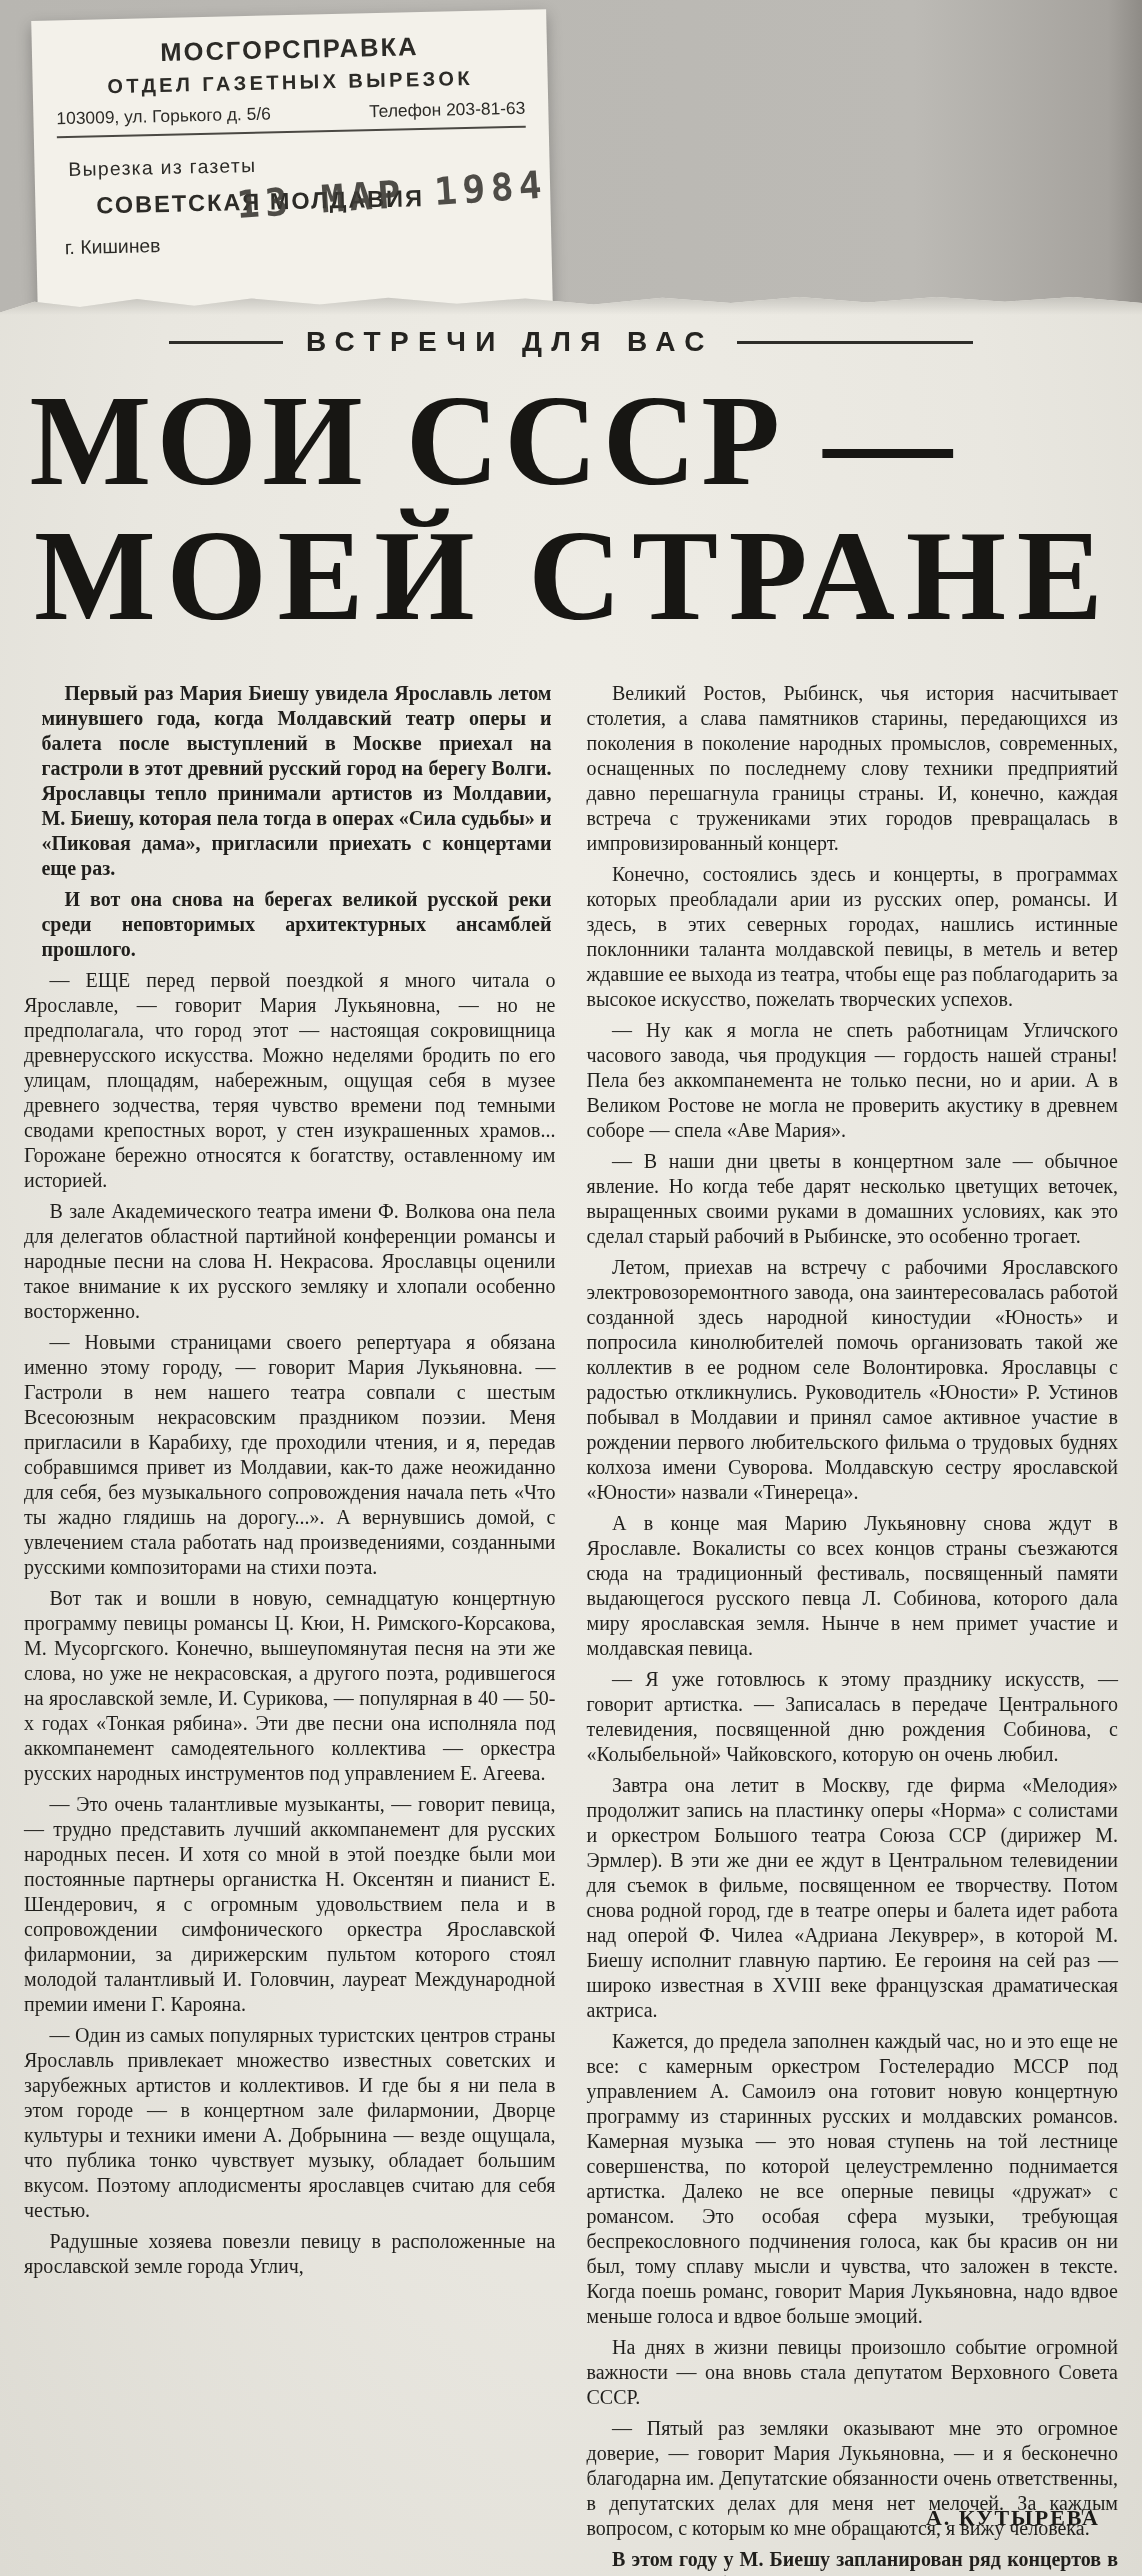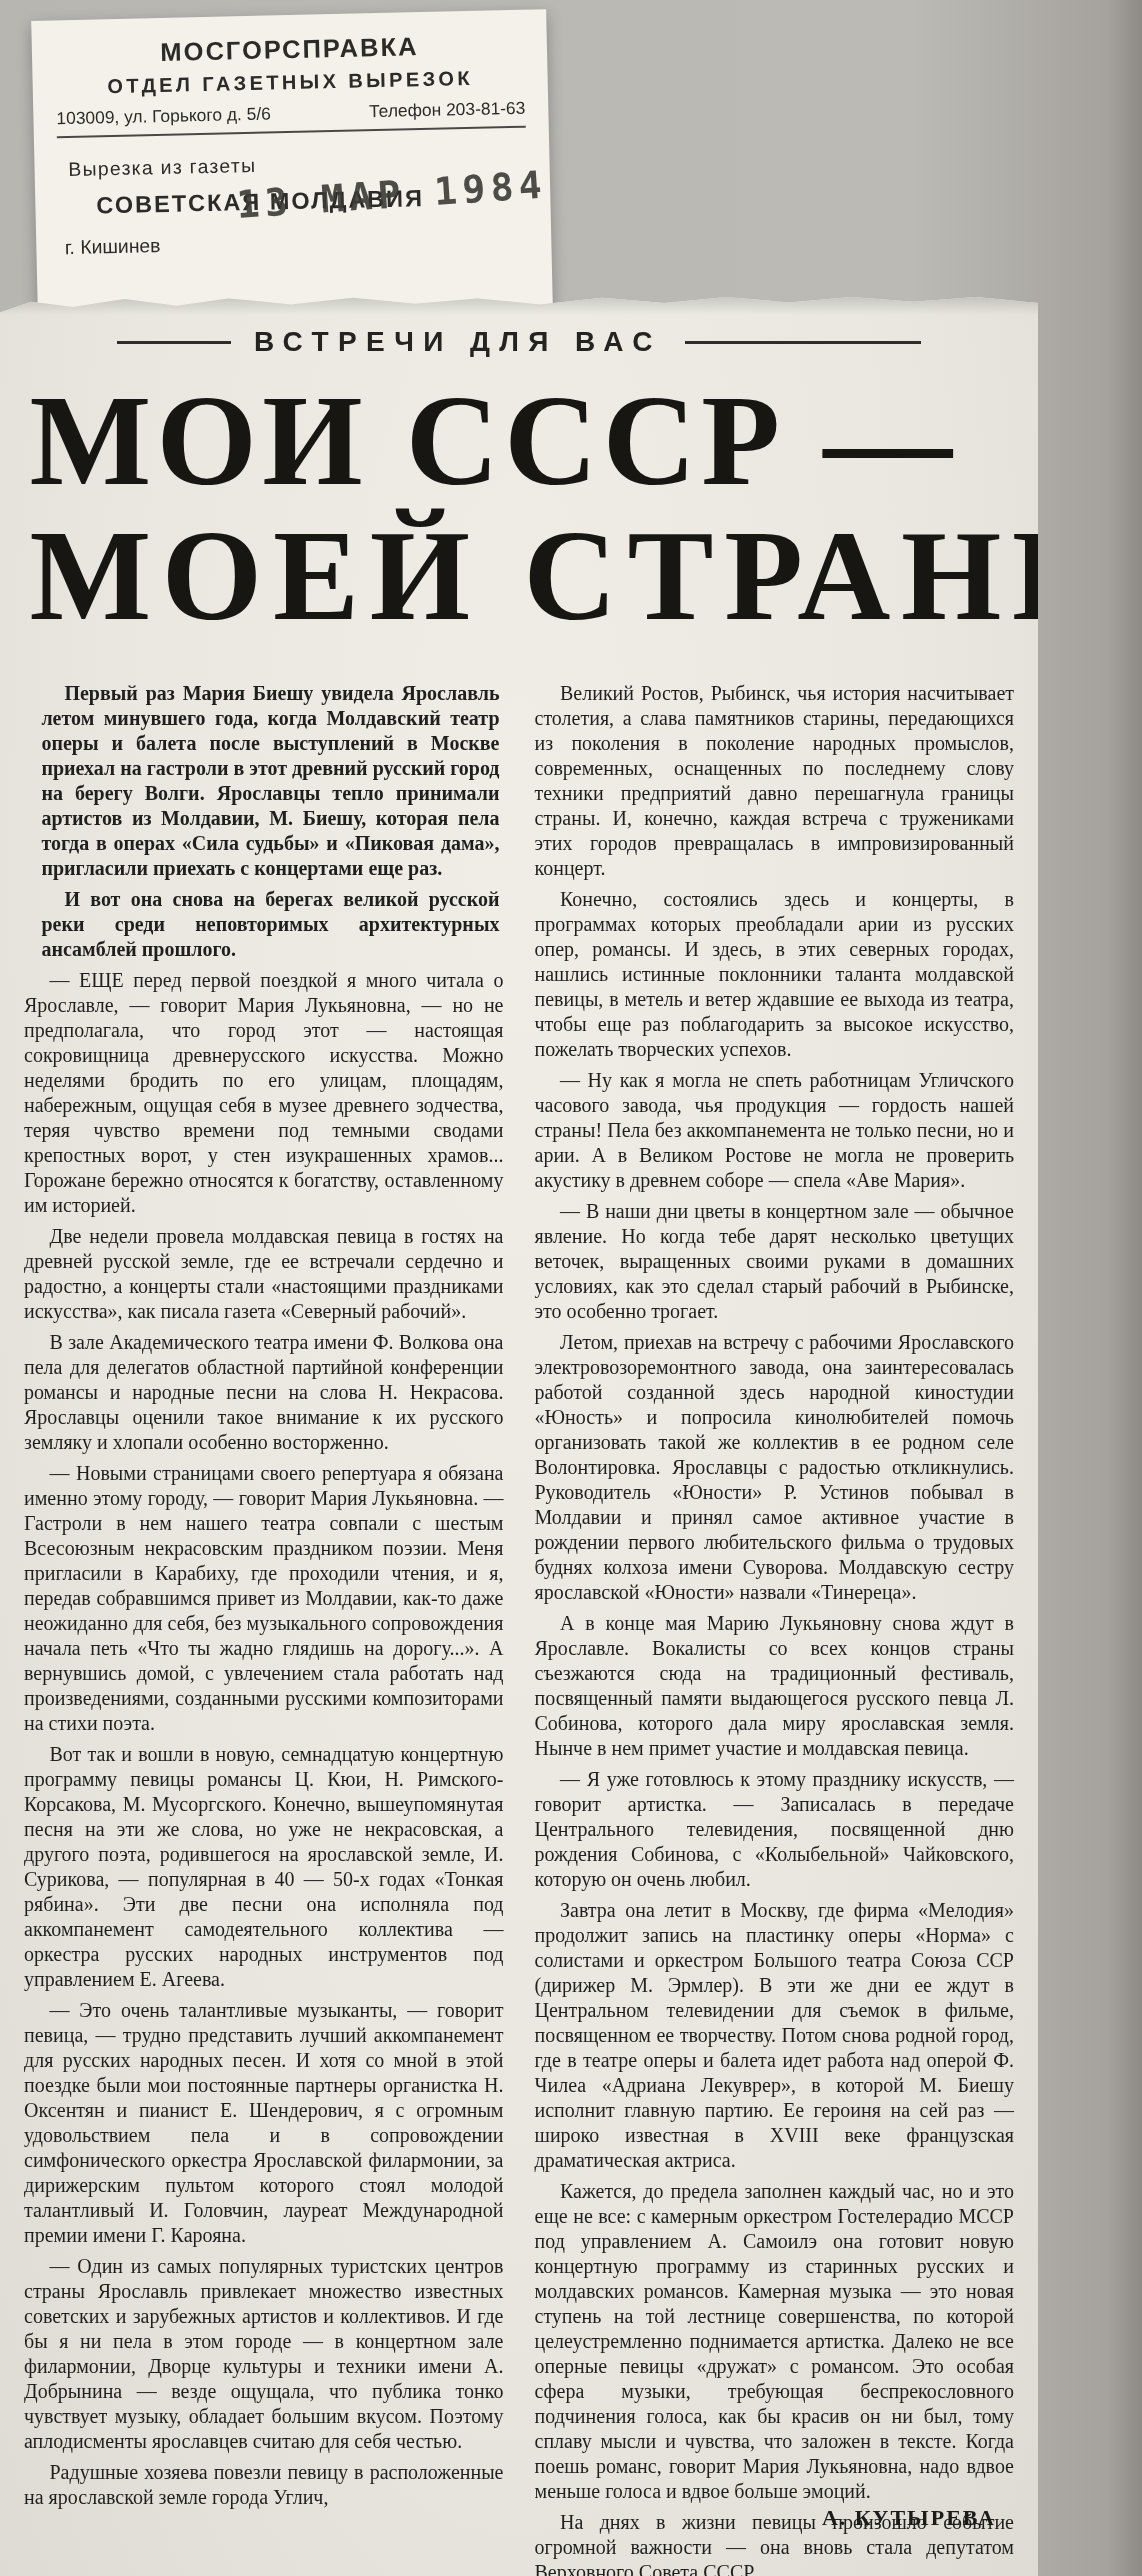--- a/index.html
+++ b/index.html
@@ -40,21 +40,21 @@
     position: absolute; left: 201px; top: 160px;
     font-family: "DejaVu Sans Mono", monospace;
     font-weight: bold; font-size: 38px; letter-spacing: 5.4px;
     color: #3d3b36; white-space: nowrap;
     transform: rotate(-2.5deg);
     opacity: 0.9;
   }
 
   
   .clipping {
-    position: absolute; top: 295px; left: 0; width: 1038px; height: 2281px;
+    position: absolute; top: 295px; left: 0; width: 1142px; height: 2281px;
     box-sizing: border-box;
     background: radial-gradient(ellipse at 50% 25%, #efede6 0%, #e9e7e0 55%, #ddDBd3 100%);
     background-color: #e9e7e0;
     padding: 27px 24px 34px 24px;
     clip-path: polygon(0% 17.4px, 3% 6.7px, 7% 12px, 12% 4px, 17% 10.7px, 22% 3.4px, 28% 9.4px, 34% 2.7px, 40% 8.7px, 46% 3.4px, 52% 9.4px, 58% 2.7px, 64% 8px, 70% 2px, 76% 7.4px, 82% 2px, 88% 6.7px, 94% 2px, 100% 8px, 100% 100%, 0% 100%);
   }
   .clipping::before {
     content: ""; position: absolute; top: 0; left: 0; right: 0; height: 20px;
     background: linear-gradient(180deg, rgba(0,0,0,0.16), rgba(0,0,0,0));
     pointer-events: none;
@@ -123,21 +123,20 @@
     </div>
 
     <div class="columns">
 
       <div class="col">
         <div class="lede">
           <p>Первый раз Мария Биешу увидела Ярославль летом минувшего года, когда Молдавский театр оперы и балета после выступлений в Москве приехал на гастроли в этот древний русский город на берегу Волги. Ярославцы тепло принимали артистов из Молдавии, М. Биешу, которая пела тогда в операх «Сила судьбы» и «Пиковая дама», пригласили приехать с концертами еще раз.</p>
           <p>И вот она снова на берегах великой русской реки среди неповторимых архитектурных ансамблей прошлого.</p>
         </div>
         <p>— ЕЩЕ перед первой поездкой я много читала о Ярославле, — говорит Мария Лукьяновна, — но не предполагала, что город этот — настоящая сокровищница древнерусского искусства. Можно неделями бродить по его улицам, площадям, набережным, ощущая себя в музее древнего зодчества, теряя чувство времени под темными сводами крепостных ворот, у стен изукрашенных храмов... Горожане бережно относятся к богатству, оставленному им историей.</p>
-        <p>Две недели провела молдавская певица в гостях на древней русской земле, где ее встречали сердечно и радостно, а концерты стали «настоящими праздниками искусства», как писала газета «Северный рабочий».</p>
         <p>В зале Академического театра имени Ф. Волкова она пела для делегатов областной партийной конференции романсы и народные песни на слова Н. Некрасова. Ярославцы оценили такое внимание к их русского земляку и хлопали особенно восторженно.</p>
         <p>— Новыми страницами своего репертуара я обязана именно этому городу, — говорит Мария Лукьяновна. — Гастроли в нем нашего театра совпали с шестым Всесоюзным некрасовским праздником поэзии. Меня пригласили в Карабиху, где проходили чтения, и я, передав собравшимся привет из Молдавии, как-то даже неожиданно для себя, без музыкального сопровождения начала петь «Что ты жадно глядишь на дорогу...». А вернувшись домой, с увлечением стала работать над произведениями, созданными русскими композиторами на стихи поэта.</p>
         <p>Вот так и вошли в новую, семнадцатую концертную программу певицы романсы Ц. Кюи, Н. Римского-Корсакова, М. Мусоргского. Конечно, вышеупомянутая песня на эти же слова, но уже не некрасовская, а другого поэта, родившегося на ярославской земле, И. Сурикова, — популярная в 40 — 50-х годах «Тонкая рябина». Эти две песни она исполняла под аккомпанемент самодеятельного коллектива — оркестра русских народных инструментов под управлением Е. Агеева.</p>
         <p>— Это очень талантливые музыканты, — говорит певица, — трудно представить лучший аккомпанемент для русских народных песен. И хотя со мной в этой поездке были мои постоянные партнеры органистка Н. Оксентян и пианист Е. Шендерович, я с огромным удовольствием пела и в сопровождении симфонического оркестра Ярославской филармонии, за дирижерским пультом которого стоял молодой талантливый И. Головчин, лауреат Международной премии имени Г. Карояна.</p>
         <p>— Один из самых популярных туристских центров страны Ярославль привлекает множество известных советских и зарубежных артистов и коллективов. И где бы я ни пела в этом городе — в концертном зале филармонии, Дворце культуры и техники имени А. Добрынина — везде ощущала, что публика тонко чувствует музыку, обладает большим вкусом. Поэтому аплодисменты ярославцев считаю для себя честью.</p>
         <p>Радушные хозяева повезли певицу в расположенные на ярославской земле города Углич,</p>
       </div>
 
       <div class="col">
         <p>Великий Ростов, Рыбинск, чья история насчитывает столетия, а слава памятников старины, передающихся из поколения в поколение народных промыслов, современных, оснащенных по последнему слову техники предприятий давно перешагнула границы страны. И, конечно, каждая встреча с тружениками этих городов превращалась в импровизированный концерт.</p>

